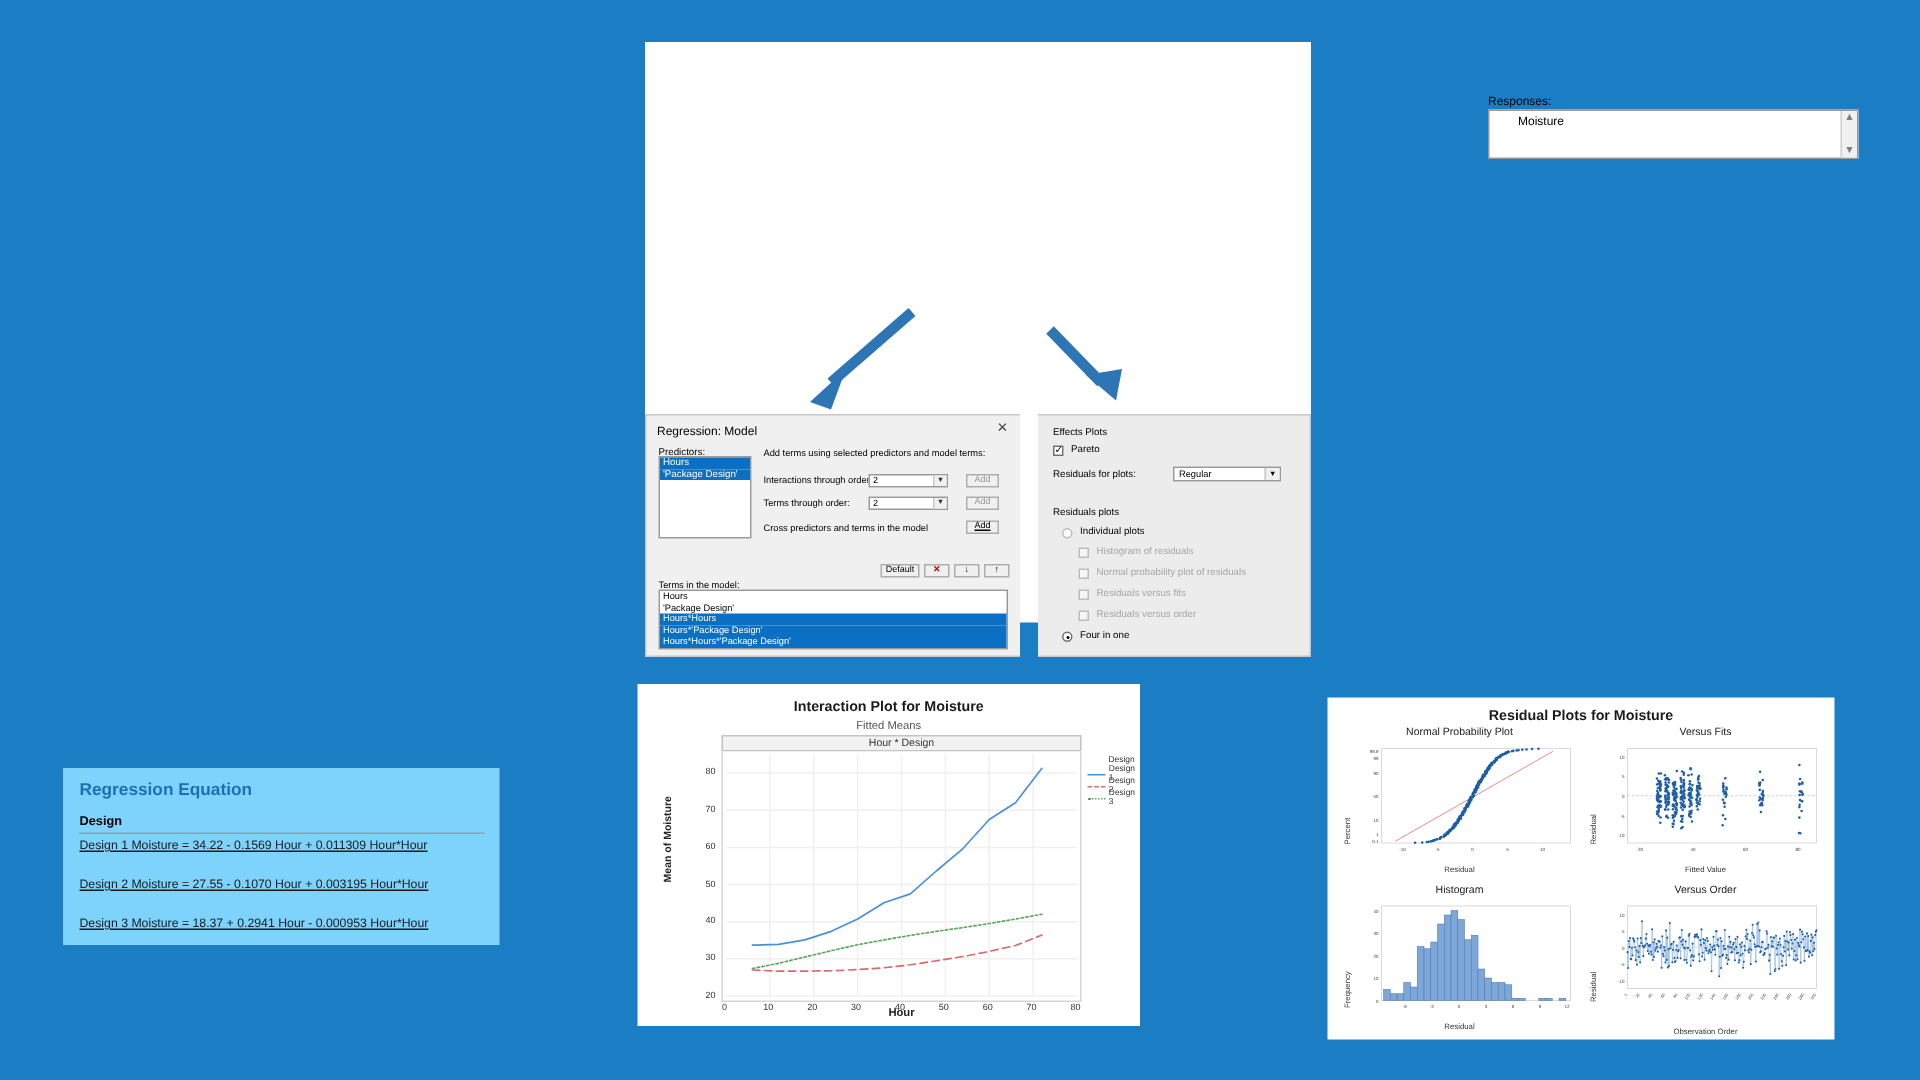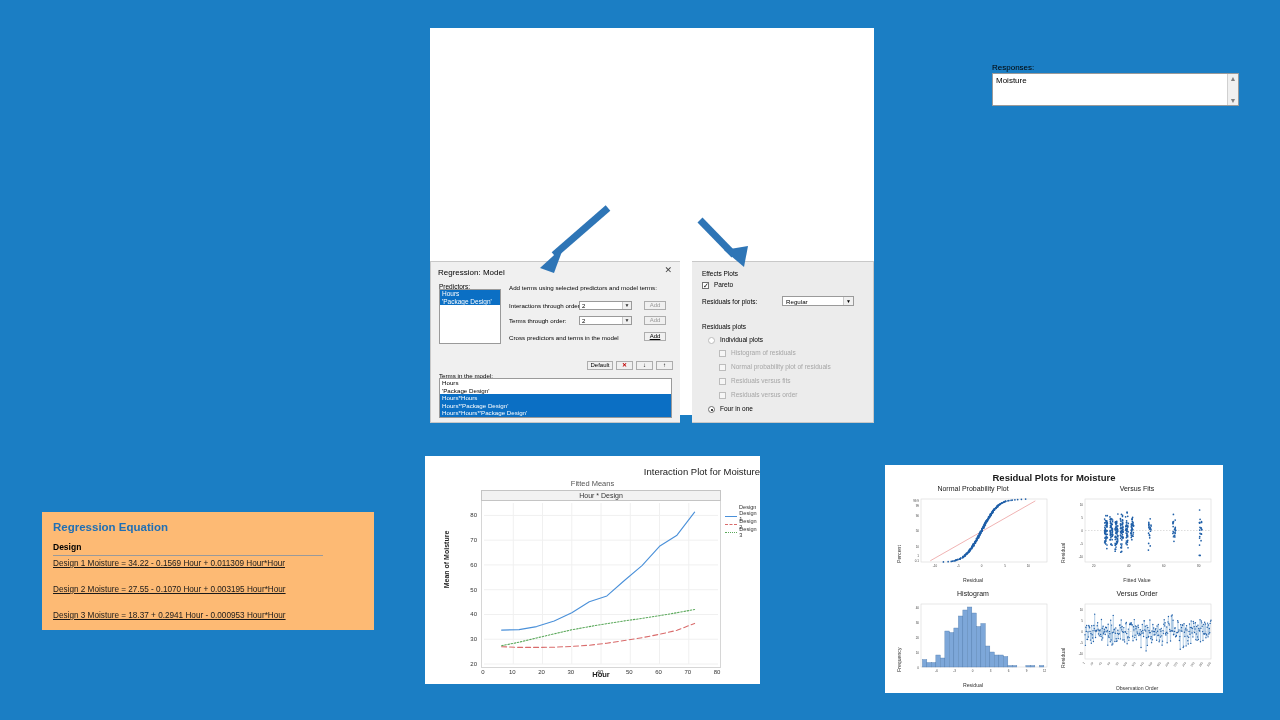--- a/index.html
+++ b/index.html
@@ -21,21 +21,21 @@
     position: absolute; left: 0; top: 0; width: 444px; height: 225px;
     background: #ffffff;
   }
   .fieldgroup { position: absolute; left: 562px; }
   .field-label {
     font-size: 8px; color: #000; margin-bottom: 1px; line-height: 9px;
   }
   .listbox {
     background: #ffffff; border: 1px solid #9a9a9a;
     position: relative; font-size: 8px; color: #000;
-    padding: 2px 3px;
+    padding: 2px 19px;
   }
   .listbox .item { line-height: 10px; }
   .scrollcol {
     position: absolute; right: 0px; top: 0px; bottom: 0px; width: 11px;
     background: #f0f0f0; border-left: 1px solid #d0d0d0;
     display: flex; flex-direction: column; justify-content: space-between;
     align-items: center; padding: 1px 0;
   }
   .scrollcol .arw { font-size: 7px; color: #808080; line-height: 7px; }
 
@@ -46,21 +46,21 @@
   }
   .mbtn {
     height: 15px; background: #f0f0f0; border: 1px solid #adadad;
     font-size: 7.5px; color: #000; display: flex;
     align-items: center; justify-content: center;
     line-height: 10px; white-space: nowrap;
   }
 
   
   #dialog-lower {
-    position: absolute; left: 0; top: 208px; width: 444px; height: 162px;
+    position: absolute; left: 0; top: 223px; width: 444px; height: 162px;
   }
   #model-dialog {
     position: absolute; left: 0px; top: 25px; width: 250px; height: 162px;
     background: #f0f0f0; border: 1px solid #c8c8c8;
     border-right: none;
   }
   #model-title {
     position: absolute; left: 7px; top: 6px;
     font-size: 8px; color: #000;
   }
@@ -141,22 +141,22 @@
     position: absolute; right: 0; top: 0; width: 10px; height: 8px;
     background: #f0f0f0; border-left: 1px solid #c8c8c8;
     font-size: 5px; text-align: center; line-height: 8px;
   }
 
   
   .arrow-svg { position: absolute; pointer-events: none; }
 
   
   #eq-card {
-    position: absolute; left: 42px; top: 512px; width: 332px; height: 118px;
-    background: #fdba74;
+    position: absolute; left: 42px; top: 512px; width: 291px; height: 118px;
+    background: #7dd3fc;
   }
   #eq-title {
     position: absolute; left: 11px; top: 9px;
     font-size: 11.5px; font-weight: bold; color: #1f6fb5;
   }
   #eq-subhead {
     position: absolute; left: 11px; top: 30px;
     font-size: 8.5px; font-weight: bold; color: #000;
   }
   #eq-rule {
@@ -167,21 +167,21 @@
     position: absolute; left: 11px; font-size: 8.2px; color: #1a1a1a;
     white-space: nowrap;
     text-decoration: underline;
   }
 
   
   #interaction-plot {
     position: absolute; left: 425px; top: 456px; width: 335px; height: 228px;
     background: #ffffff;
   }
-  .plot-title { text-align: right; font-size: 9.5px; font-weight: normal; color: #1a1a1a; }
+  .plot-title { text-align: center; font-size: 9.5px; font-weight: bold; color: #1a1a1a; }
   .plot-sub { text-align: center; font-size: 7.5px; color: #555; }
   #ip-panelbar {
     position: absolute; left: 56px; top: 34px; width: 240px; height: 11px;
     background: #f2f2f2; border: 1px solid #c4c4c4;
     font-size: 7px; color: #333; text-align: center; line-height: 10px;
   }
   #ip-frame {
     position: absolute; left: 56px; top: 45px; width: 240px; height: 167px;
     border: 1px solid #d6d6d6; border-top: none; background: #fff;
   }

